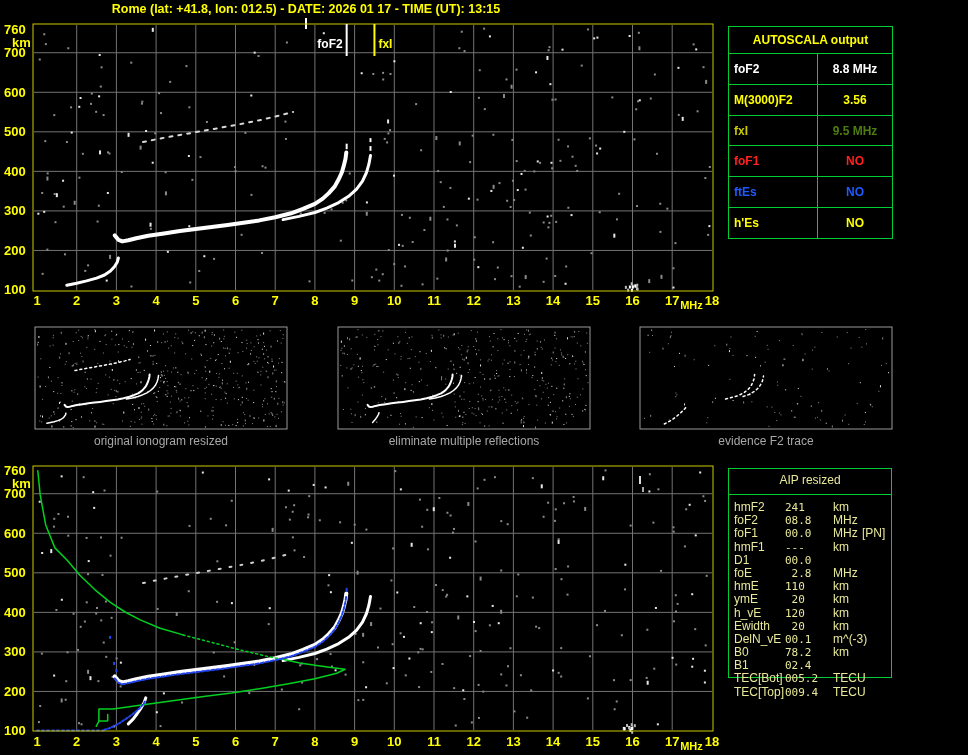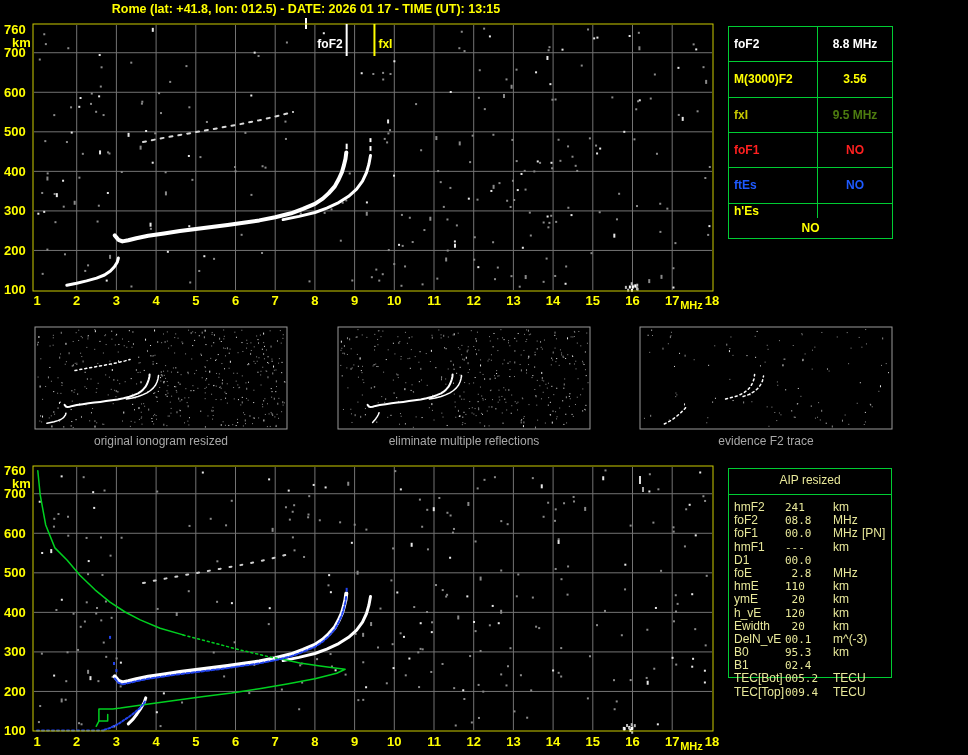--- a/index.html
+++ b/index.html
@@ -15,21 +15,21 @@
   .plotlabel{position:absolute;font-weight:bold;font-size:12px;line-height:12px;}
   .caption{position:absolute;top:434px;width:252px;text-align:center;
            color:#a8a8a8;font-size:12px;}
   
   #autoscala{left:728px;top:26px;width:163px;height:211px;border:1px solid #00cc33;
              display:flex;flex-direction:column;background:#000;}
   #autoscala .hdr{height:26px;border-bottom:1px solid #00cc33;display:flex;
                   align-items:center;justify-content:center;color:#ffff00;
                   font-weight:bold;font-size:12px;}
   #autoscala .row{flex:1;display:flex;border-bottom:1px solid #00cc33;font-weight:bold;font-size:12px;}
-  #autoscala .row:last-child{border-bottom:none;flex-direction:column;}
+  #autoscala .row:last-child{border-bottom:none;}
   #autoscala .c1{width:83px;border-right:1px solid #00cc33;display:flex;
                  align-items:center;padding-left:5px;}
   #autoscala .c2{flex:1;display:flex;align-items:center;justify-content:center;}
   
   #aip{left:728px;top:468px;width:162px;height:208px;border:1px solid #00cc33;background:transparent;}
   #aip .hdr{position:absolute;left:0;top:4px;width:100%;text-align:center;
             color:#e8e89a;font-size:12px;}
   #aip .sep{position:absolute;left:0;top:25px;width:100%;height:1px;background:#00cc33;}
   #aip .rows{position:absolute;left:0;top:32px;width:100%;}
   #aip .arow{position:relative;height:13.2px;color:#e8e89a;font-size:12px;line-height:13px;}
@@ -1769,20 +1769,21 @@
     <div class="tick xtick" style="left: 539.1px; top: 735px;">14</div>
     <div class="tick xtick" style="left: 578.8px; top: 735px;">15</div>
     <div class="tick xtick" style="left: 618.5px; top: 735px;">16</div>
     <div class="tick xtick" style="left: 658.2px; top: 735px;">17</div>
     <div class="tick xtick" style="left: 697.9px; top: 735px;">18</div>
     <div class="tick ytick" style="left: 12px; top: 477px;">km</div>
     <div class="tick " style="left: 680.2px; top: 740px; font-size: 11px;">MHz</div>
   </div>
 
 <div id="autoscala" class="abs">
+  <div class="hdr">AUTOSCALA output</div>
   <div id="autoscala-rows" style="display:flex;flex-direction:column;flex:1;">
       <div class="row">
         <div class="c1" style="color: rgb(255, 255, 255);">foF2</div>
         <div class="c2" style="color: rgb(255, 255, 255);">8.8 MHz</div>
       </div>
       <div class="row">
         <div class="c1" style="color: rgb(255, 255, 0);">M(3000)F2</div>
         <div class="c2" style="color: rgb(255, 255, 0);">3.56</div>
       </div>
       <div class="row">
@@ -1859,21 +1860,21 @@
         <span class="av"> 20</span>
         <span class="au">km</span>
       </div>
       <div class="arow">
         <span class="al">DelN_vE</span>
         <span class="av">00.1</span>
         <span class="au">m^(-3)</span>
       </div>
       <div class="arow">
         <span class="al">B0</span>
-        <span class="av">95.3</span>
+        <span class="av">78.2</span>
         <span class="au">km</span>
       </div>
       <div class="arow">
         <span class="al">B1</span>
         <span class="av">02.4</span>
         <span class="au"></span>
       </div>
       <div class="arow">
         <span class="al">TEC[Bot]</span>
         <span class="av">005.2</span>

